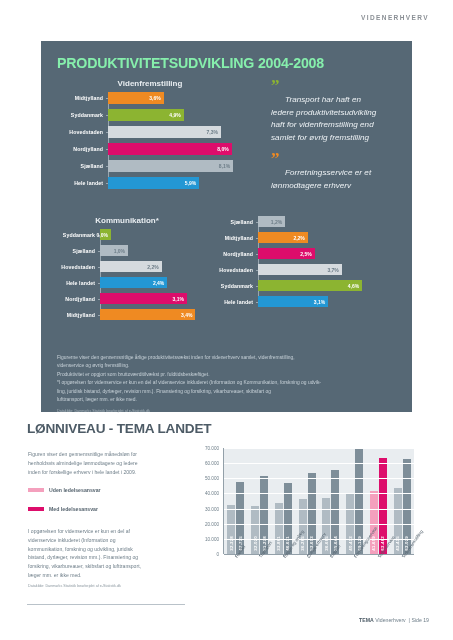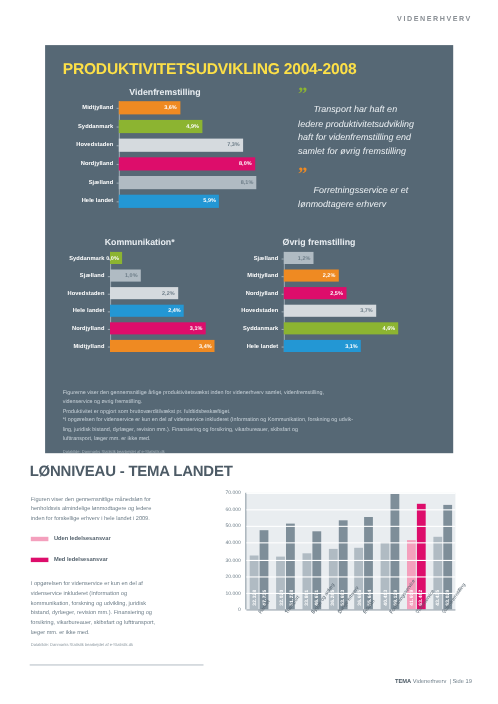--- a/index.html
+++ b/index.html
@@ -20,21 +20,21 @@
   }
 
   
   .panel {
     position:absolute; left:41px; top:41px;
     width:371px; height:371px;
     background:#566875;
   }
   .panel-title {
     position:absolute; left:16px; top:14px;
-    font-size:14.2px; font-weight:bold; color:#fde047;
+    font-size:14.2px; font-weight:bold; color:#86efac;
     letter-spacing:-0.2px;
   }
 
   
   .chart { position:absolute; }
   .chart-title {
     color:#e8edf1; font-size:8px; font-weight:bold;
     margin-bottom:4px; text-align:center;
   }
   .rows { position:relative; }
@@ -259,21 +259,20 @@
           <div class="row">
             <div class="row-label" style="--lw: 49px; flex: 0 0 49px;">Midtjylland</div>
             <div class="bar" style="background: rgb(239, 138, 34); width: 95.3889px;">
               <span>3,4%</span>
             </div>
           </div>
         </div>
     </div>
 
     <div class="chart" id="chart2" style="left:168px; top:175px; width:162px;">
-      <div class="chart-title">Øvrig fremstilling</div>
       <div class="rows" style="--axis:49px; --rh:11px; --gap:5px;">
           <div class="row">
             <div class="row-label" style="--lw: 49px; flex: 0 0 49px;">Sjælland</div>
             <div class="bar grey" style="background: rgb(176, 187, 195); width: 27.1837px;">
               <span>1,2%</span>
             </div>
           </div>
           <div class="row">
             <div class="row-label" style="--lw: 49px; flex: 0 0 49px;">Midtjylland</div>
             <div class="bar" style="background: rgb(239, 138, 34); width: 49.8367px;">

